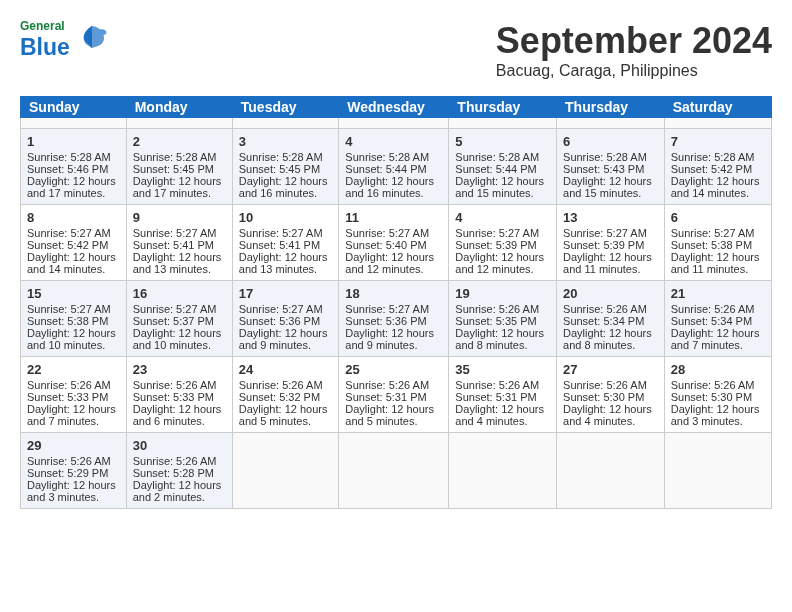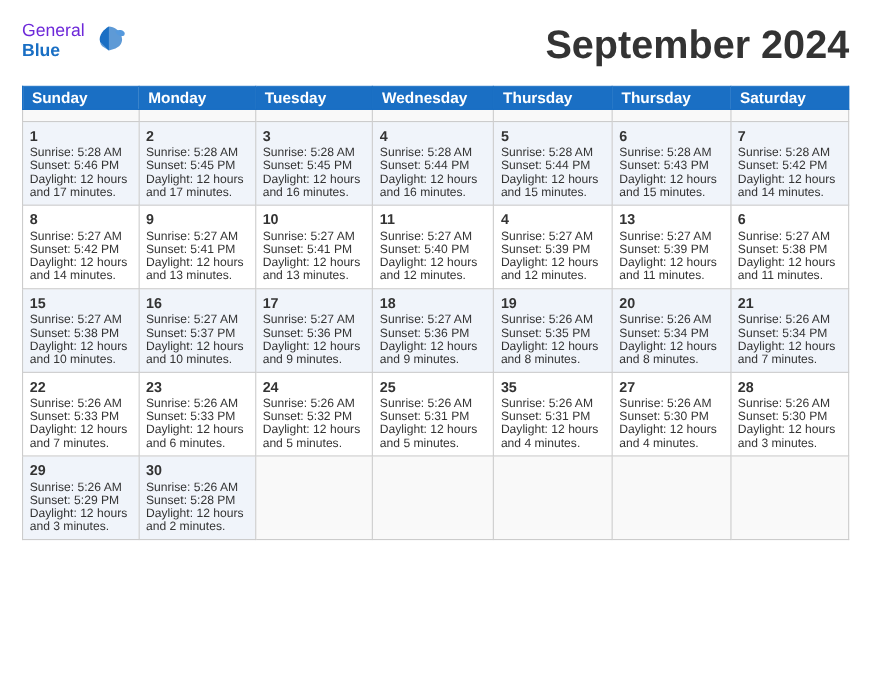--- a/index.html
+++ b/index.html
@@ -76,31 +76,32 @@
     .empty-cell {
       background: #f9f9f9 !important;
     }
   </style>
 </head>
 <body>
 
 <div class="header">
   <div class="logo">
     <div class="logo-text">
-      <span style="font-size:16px;font-weight:normal;color:#6d28d9;line-height:1.15;">General</span>
-      <span style="font-size:16px;font-weight:bold;color:#1a6fc4;line-height:1.15;">Blue</span>
+      <span style="font-size:12px;font-weight:bold;color:#15803d;line-height:1.15;">General</span>
+      <span style="font-size:23px;font-weight:bold;color:#1a6fc4;line-height:1.15;">Blue</span>
     </div>
     <svg width="36" height="36" viewBox="0 0 36 36" style="margin-left:4px;margin-top:-4px;">
       <path d="M18 6 C22 6, 30 10, 30 18 C30 22, 27 25, 24 26 L18 28 L12 24 C8 20, 10 12, 18 6Z" fill="#1a6fc4" opacity="0.7"></path>
       <path d="M18 6 C14 8, 8 14, 10 20 L18 28 L18 6Z" fill="#1a6fc4"></path>
       <path d="M24 10 C28 8, 34 10, 32 14 C30 16, 24 14, 24 10Z" fill="#5599dd"></path>
     </svg>
   </div>
   <div class="title-block">
     <div class="month-title">September 2024</div>
+    <div class="location">Bacuag, Caraga, Philippines</div>
   </div>
 </div>
 
 <table class="calendar">
   <thead>
     <tr>
       <th>Sunday</th>
       <th>Monday</th>
       <th>Tuesday</th>
       <th>Wednesday</th>

